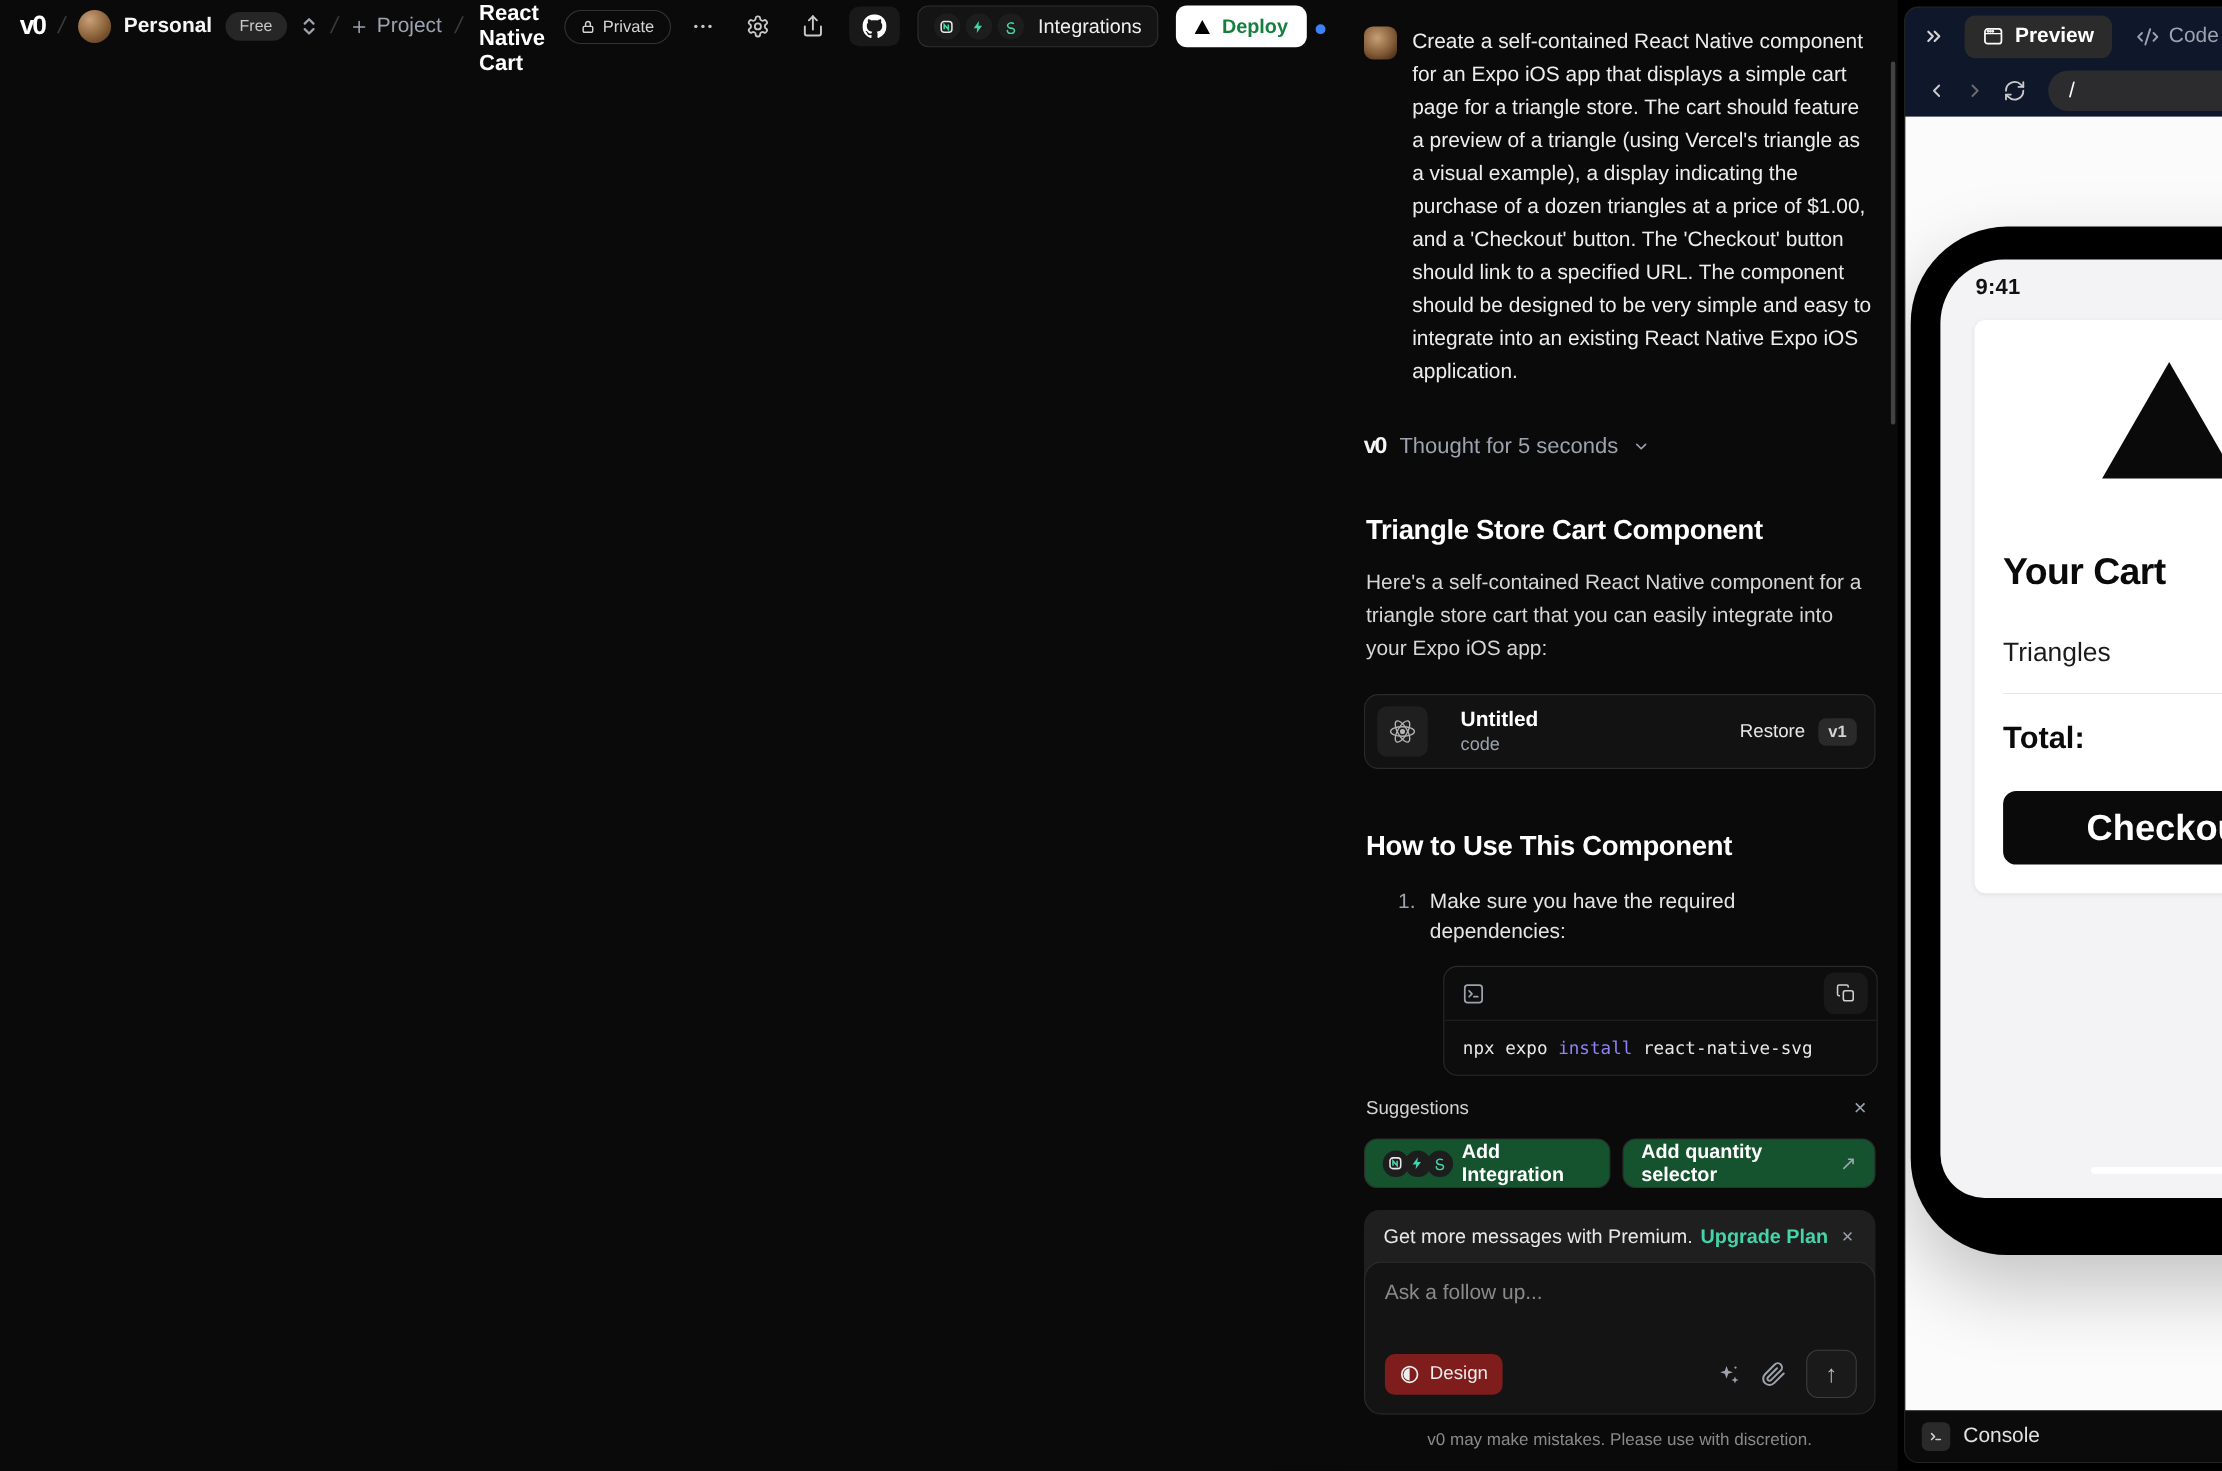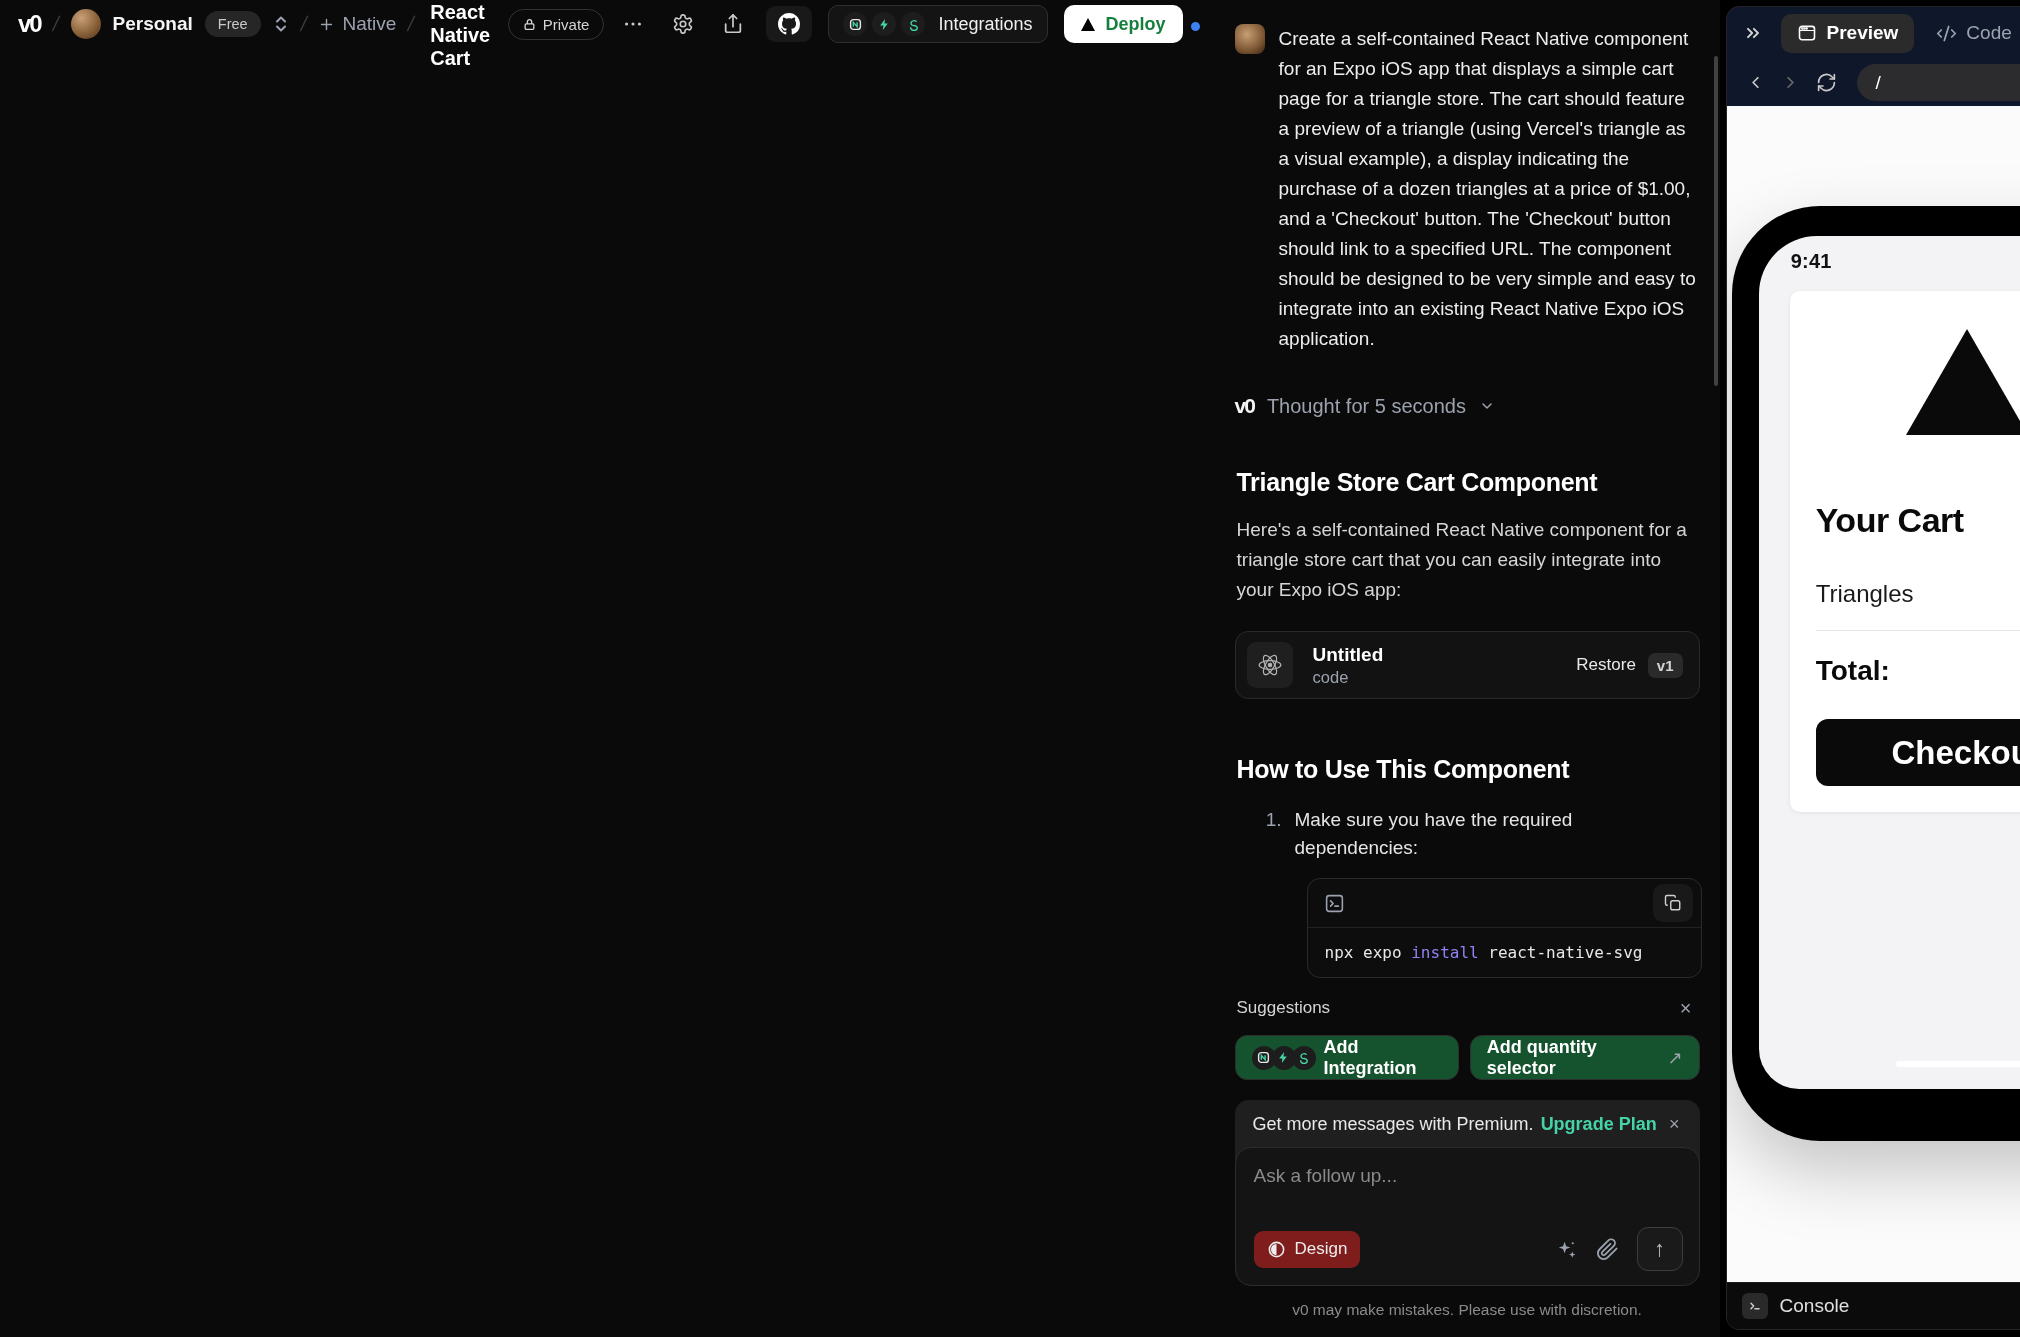--- a/index.html
+++ b/index.html
@@ -34,21 +34,21 @@
   
   .sidebar { width:505px; flex:0 0 505px; position:relative; background:#0a0a0a; overflow:hidden; }
   .chat-scroll { position:absolute; inset:0 0 0 0; overflow:hidden; }
   .msg { display:flex; gap:14px; padding:24px 20px 0 20px; }
   .msg-avatar { width:30px; height:30px; border-radius:8px; background:radial-gradient(circle at 40% 35%, #c89f74, #7e5734 60%, #3e2713 95%); flex:0 0 auto; }
   .msg-text { font-size:19px; line-height:30px; color:#ededed; width:428px; }
   .thought-row { margin:40px 20px 0; display:flex; align-items:center; gap:13px; color:#9ca3af; font-size:20px; }
   .v0-mark { font-weight:900; font-size:21px; letter-spacing:-2px; color:#f5f5f5; }
   .resp-h { margin:50px 20px 0 22px; font-size:25px; font-weight:700; color:#fff; letter-spacing:-0.3px; }
   .resp-p { margin:18px 20px 0 22px; font-size:19px; line-height:30px; color:#d6d6d6; }
-  .version-card { margin:26px 20px 0; border:1px solid #2a2a2a; background:#121212; border-radius:13px; padding:10px 16px 10px 11px; display:flex; align-items:center; gap:20px; }
+  .version-card { margin:26px 20px 0; border:1px solid #2a2a2a; background:#121212; border-radius:13px; padding:10px 16px 10px 11px; display:flex; align-items:center; gap:30px; }
   .vc-icon { width:46px; height:46px; border-radius:9px; background:#1f1f1f; display:flex; align-items:center; justify-content:center; color:#b3b3b3; }
   .vc-name { font-size:19px; font-weight:600; color:#fff; line-height:24px; }
   .vc-type { font-size:16.5px; color:#9ca3af; line-height:21px; }
   .vc-right { margin-left:auto; display:flex; align-items:center; gap:12px; }
   .vc-restore { font-size:17px; color:#e8e8e8; }
   .vc-ver { background:#2a2a2a; color:#d4d4d4; font-size:15px; font-weight:600; border-radius:7px; padding:4px 9px; }
   .howto-h { margin:56px 20px 0 22px; font-size:25px; font-weight:700; color:#fff; letter-spacing:-0.3px; }
   .step { display:flex; margin:22px 20px 0 0; font-size:19px; line-height:28px; color:#e5e5e5; }
   .step-num { width:80px; flex:0 0 80px; text-align:right; padding-right:13px; color:#9ca3af; }
   .codeblock { margin:16px 18px 0 92px; border:1px solid #2a2a2a; border-radius:13px; background:#0d0d0d; overflow:hidden; }
@@ -131,21 +131,21 @@
       <svg width="16" height="18" viewBox="0 0 16 18" fill="none" stroke="currentColor" stroke-width="2" stroke-linecap="round" stroke-linejoin="round">
           <path d="M4 6.5 8 2.5l4 4"></path>
           <path d="M4 11.5l4 4 4-4"></path>
         </svg>
     </span>
     <span class="crumb-sep">/</span>
     <span class="proj">
       <svg width="17" height="17" viewBox="0 0 24 24" fill="none" stroke="currentColor" stroke-width="2" stroke-linecap="round">
           <path d="M12 5v14M5 12h14"></path>
         </svg>
-      <span>Native</span>
+      <span>Project</span>
     </span>
     <span class="crumb-sep">/</span>
     <span class="chat-title">Simple React Native Cart</span>
     <span class="badge-private">
       <svg width="13" height="15" viewBox="0 0 24 24" fill="none" stroke="currentColor" stroke-width="2.4">
           <rect x="4" y="11" width="16" height="10" rx="2"></rect>
           <path d="M8 11V7a4 4 0 0 1 8 0v4"></path>
         </svg>
       <span>Private</span>
     </span>

